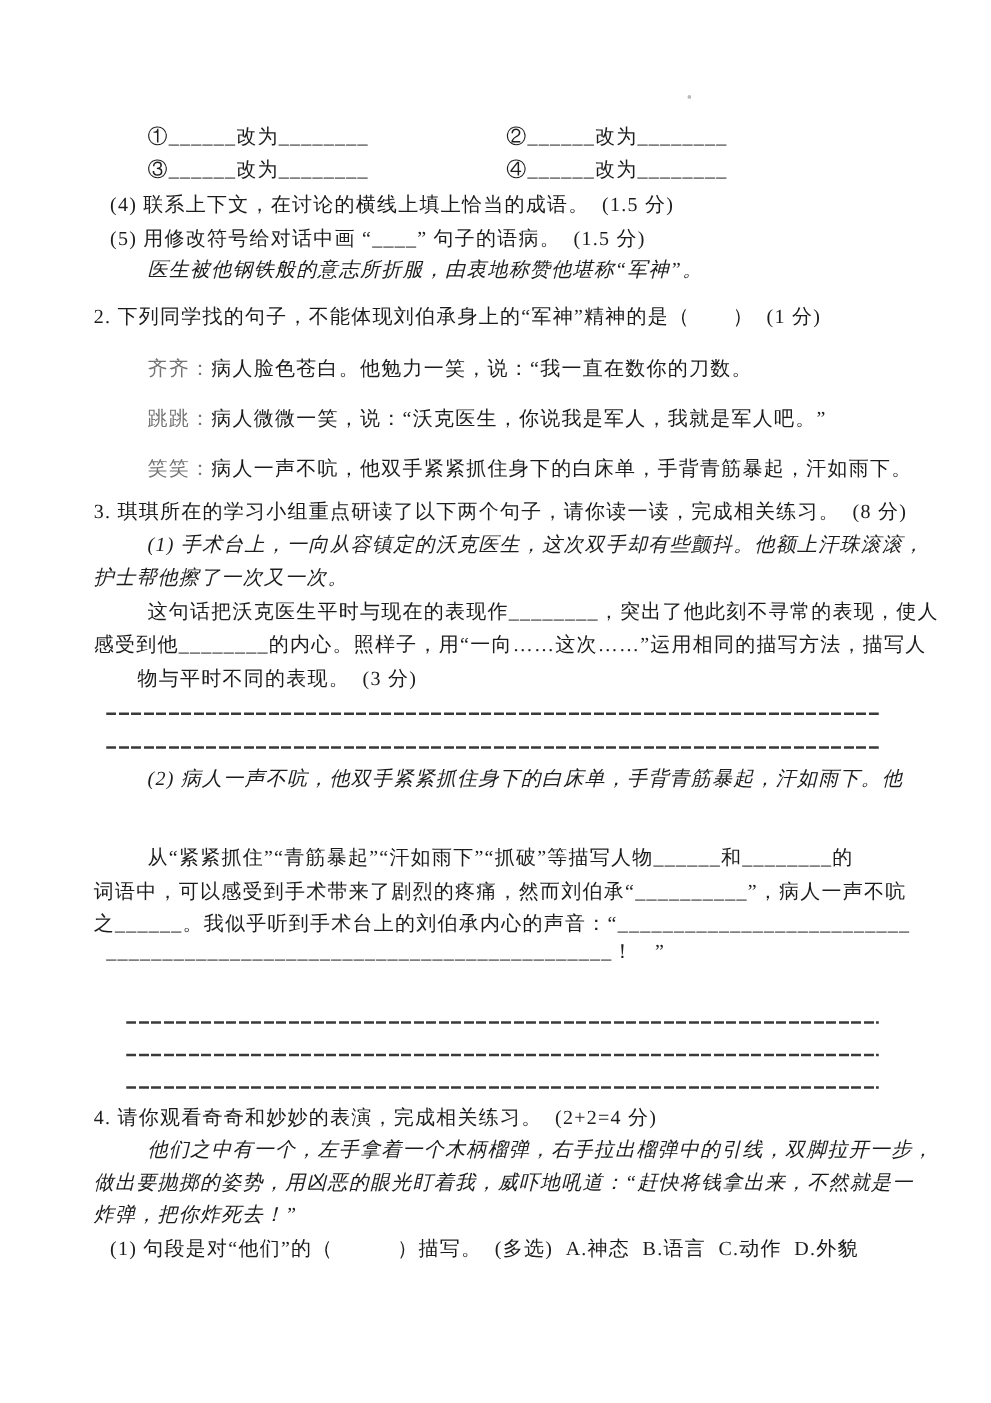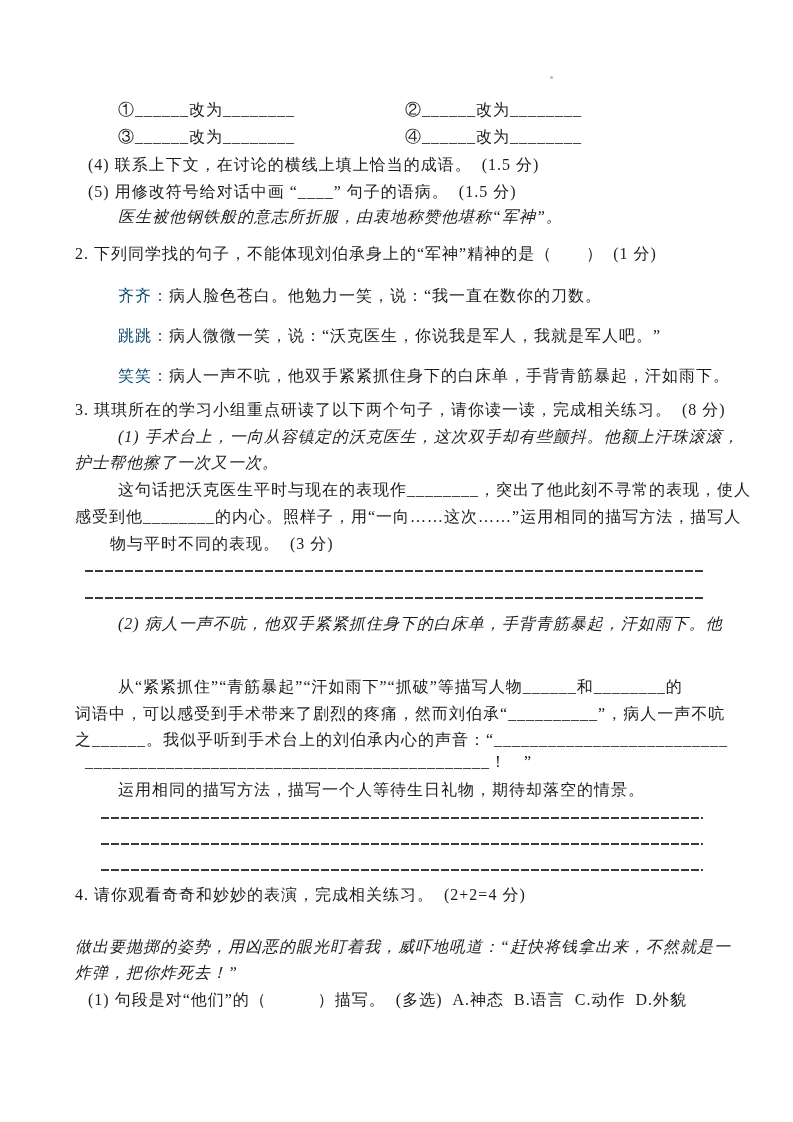--- a/index.html
+++ b/index.html
@@ -7,21 +7,21 @@
     width:793px;height:1122px;background:#ffffff;
     font-family:"Liberation Serif","DejaVu Serif",serif;
     color:#1c1c1c;position:relative;overflow:hidden;
   }
   .page{position:relative;width:793px;height:1122px;background:#ffffff;}
   .ln{
     position:absolute;white-space:pre;font-size:16px;line-height:20px;
     letter-spacing:1px;color:#1c1c1c;
   }
   .kai{font-style:italic;}
-  .green{color:#0c4a6e;}
+  .green{color:#737373;}
   .score{font-style:normal;}
   .ansline{
     position:absolute;height:2px;
     background:repeating-linear-gradient(90deg,#3a3a3a 0 8px,transparent 8px 10px);
   }
   .stray{position:absolute;width:3px;height:3px;border-radius:50%;background:#b9b9b9;}
 </style>
 </head>
 <body>
 
@@ -56,24 +56,24 @@
   <div class="ansline" style="left:85px;top:570px;width:618px;"></div>
   <div class="ansline" style="left:85px;top:597px;width:618px;"></div>
 
   <div class="ln kai" style="left:118px;top:614px;">(2) 病人一声不吭，他双手紧紧抓住身下的白床单，手背青筋暴起，汗如雨下。他</div>
 
   <div class="ln" style="left:118px;top:677px;">从“紧紧抓住”“青筋暴起”“汗如雨下”“抓破”等描写人物______和________的</div>
   <div class="ln" style="left:75px;top:704px;">词语中，可以感受到手术带来了剧烈的疼痛，然而刘伯承“__________”，病人一声不吭</div>
   <div class="ln" style="left:75px;top:730px;">之______。我似乎听到手术台上的刘伯承内心的声音：“__________________________</div>
   <div class="ln" style="left:85px;top:752px;">_____________________________________________！　”</div>
 
-  <div class="ln" style="left:118px;top:780px;">运用相同的描写方法，描写一个人等待生日礼物，期待却落空的情景。</div>
 
   <div class="ansline" style="left:101px;top:817px;width:602px;"></div>
   <div class="ansline" style="left:101px;top:843px;width:602px;"></div>
   <div class="ansline" style="left:101px;top:869px;width:602px;"></div>
 
   <div class="ln" style="left:75px;top:885px;">4. 请你观看奇奇和妙妙的表演，完成相关练习。  (2+2=4 分)</div>
+  <div class="ln kai" style="left:118px;top:911px;">他们之中有一个，左手拿着一个木柄榴弹，右手拉出榴弹中的引线，双脚拉开一步，</div>
   <div class="ln kai" style="left:75px;top:937px;">做出要抛掷的姿势，用凶恶的眼光盯着我，威吓地吼道：“赶快将钱拿出来，不然就是一</div>
   <div class="ln kai" style="left:75px;top:963px;">炸弹，把你炸死去！”</div>
   <div class="ln" style="left:88px;top:990px;">(1) 句段是对“他们”的（　　　）描写。  (多选)  A.神态  B.语言  C.动作  D.外貌</div>
 
 </div>
 
 </body></html>

